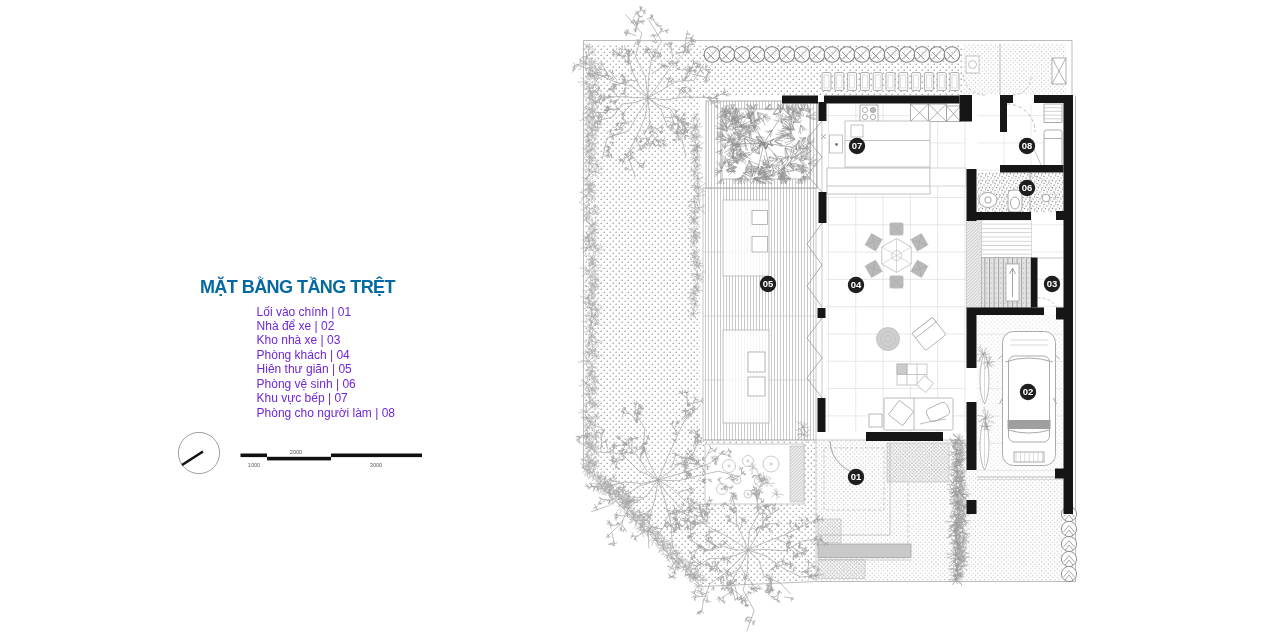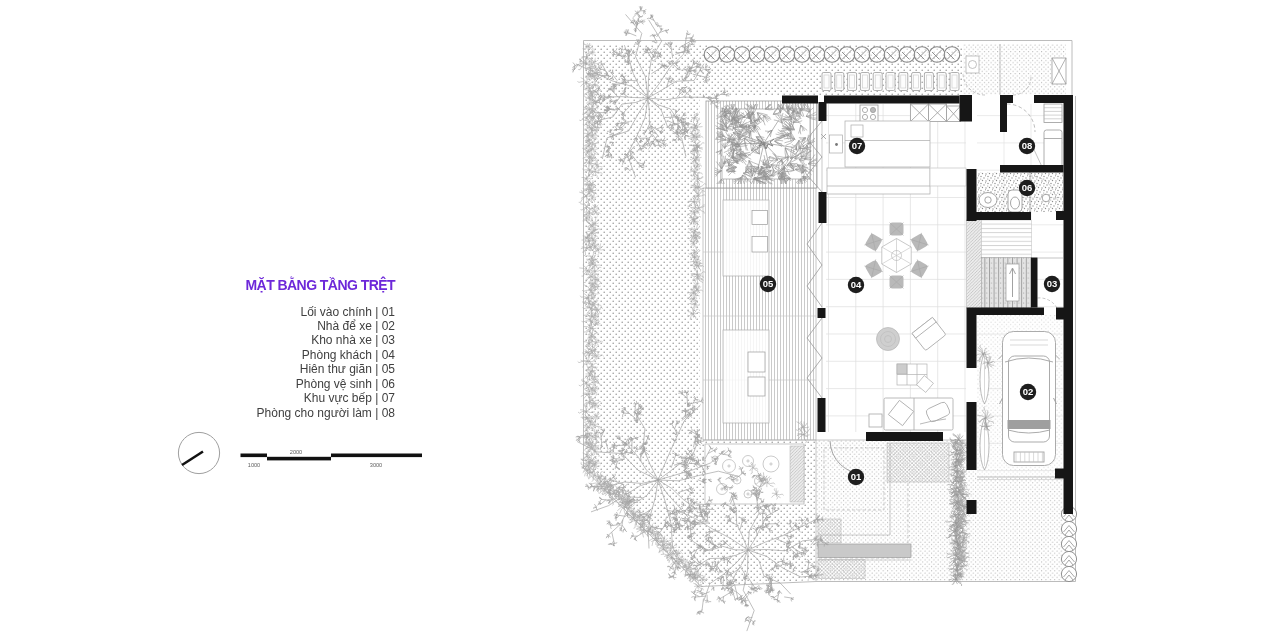--- a/index.html
+++ b/index.html
@@ -1,19 +1,19 @@
 <!DOCTYPE html>
 <html><head><meta charset="utf-8">
 <style>
 html,body{margin:0;padding:0;width:1280px;height:640px;background:#fff;overflow:hidden;}
 *{box-sizing:border-box;}
 #page{position:relative;width:1280px;height:640px;font-family:"Liberation Sans",sans-serif;}
 #plan{position:absolute;left:0;top:0;}
-#title{position:absolute;right:885px;top:277px;font-size:14px;font-weight:bold;color:#6d28d9;letter-spacing:-0.55px;white-space:nowrap;}
-#legend{position:absolute;right:885px;top:304.5px;font-size:12px;line-height:14.45px;color:#404040;text-align:right;white-space:nowrap;}
+#title{position:absolute;right:885px;top:277px;font-size:18px;font-weight:bold;color:#0369a1;letter-spacing:-0.55px;white-space:nowrap;}
+#legend{position:absolute;right:885px;top:304.5px;font-size:12px;line-height:14.45px;color:#6d28d9;text-align:left;white-space:nowrap;}
 </style></head>
 <body>
 <div id="page">
 <div id="plan"><svg width="1280" height="640" viewBox="0 0 1280 640">
         <defs>
 <pattern id="dg" width="6" height="6" patternUnits="userSpaceOnUse">
  <circle cx="1.2" cy="1.2" r="0.8" fill="#9b9b9b"></circle>
             <circle cx="4.2" cy="4.2" r="0.8" fill="#9b9b9b"></circle>
 </pattern>
 <pattern id="df" width="4.4" height="4.4" patternUnits="userSpaceOnUse">

